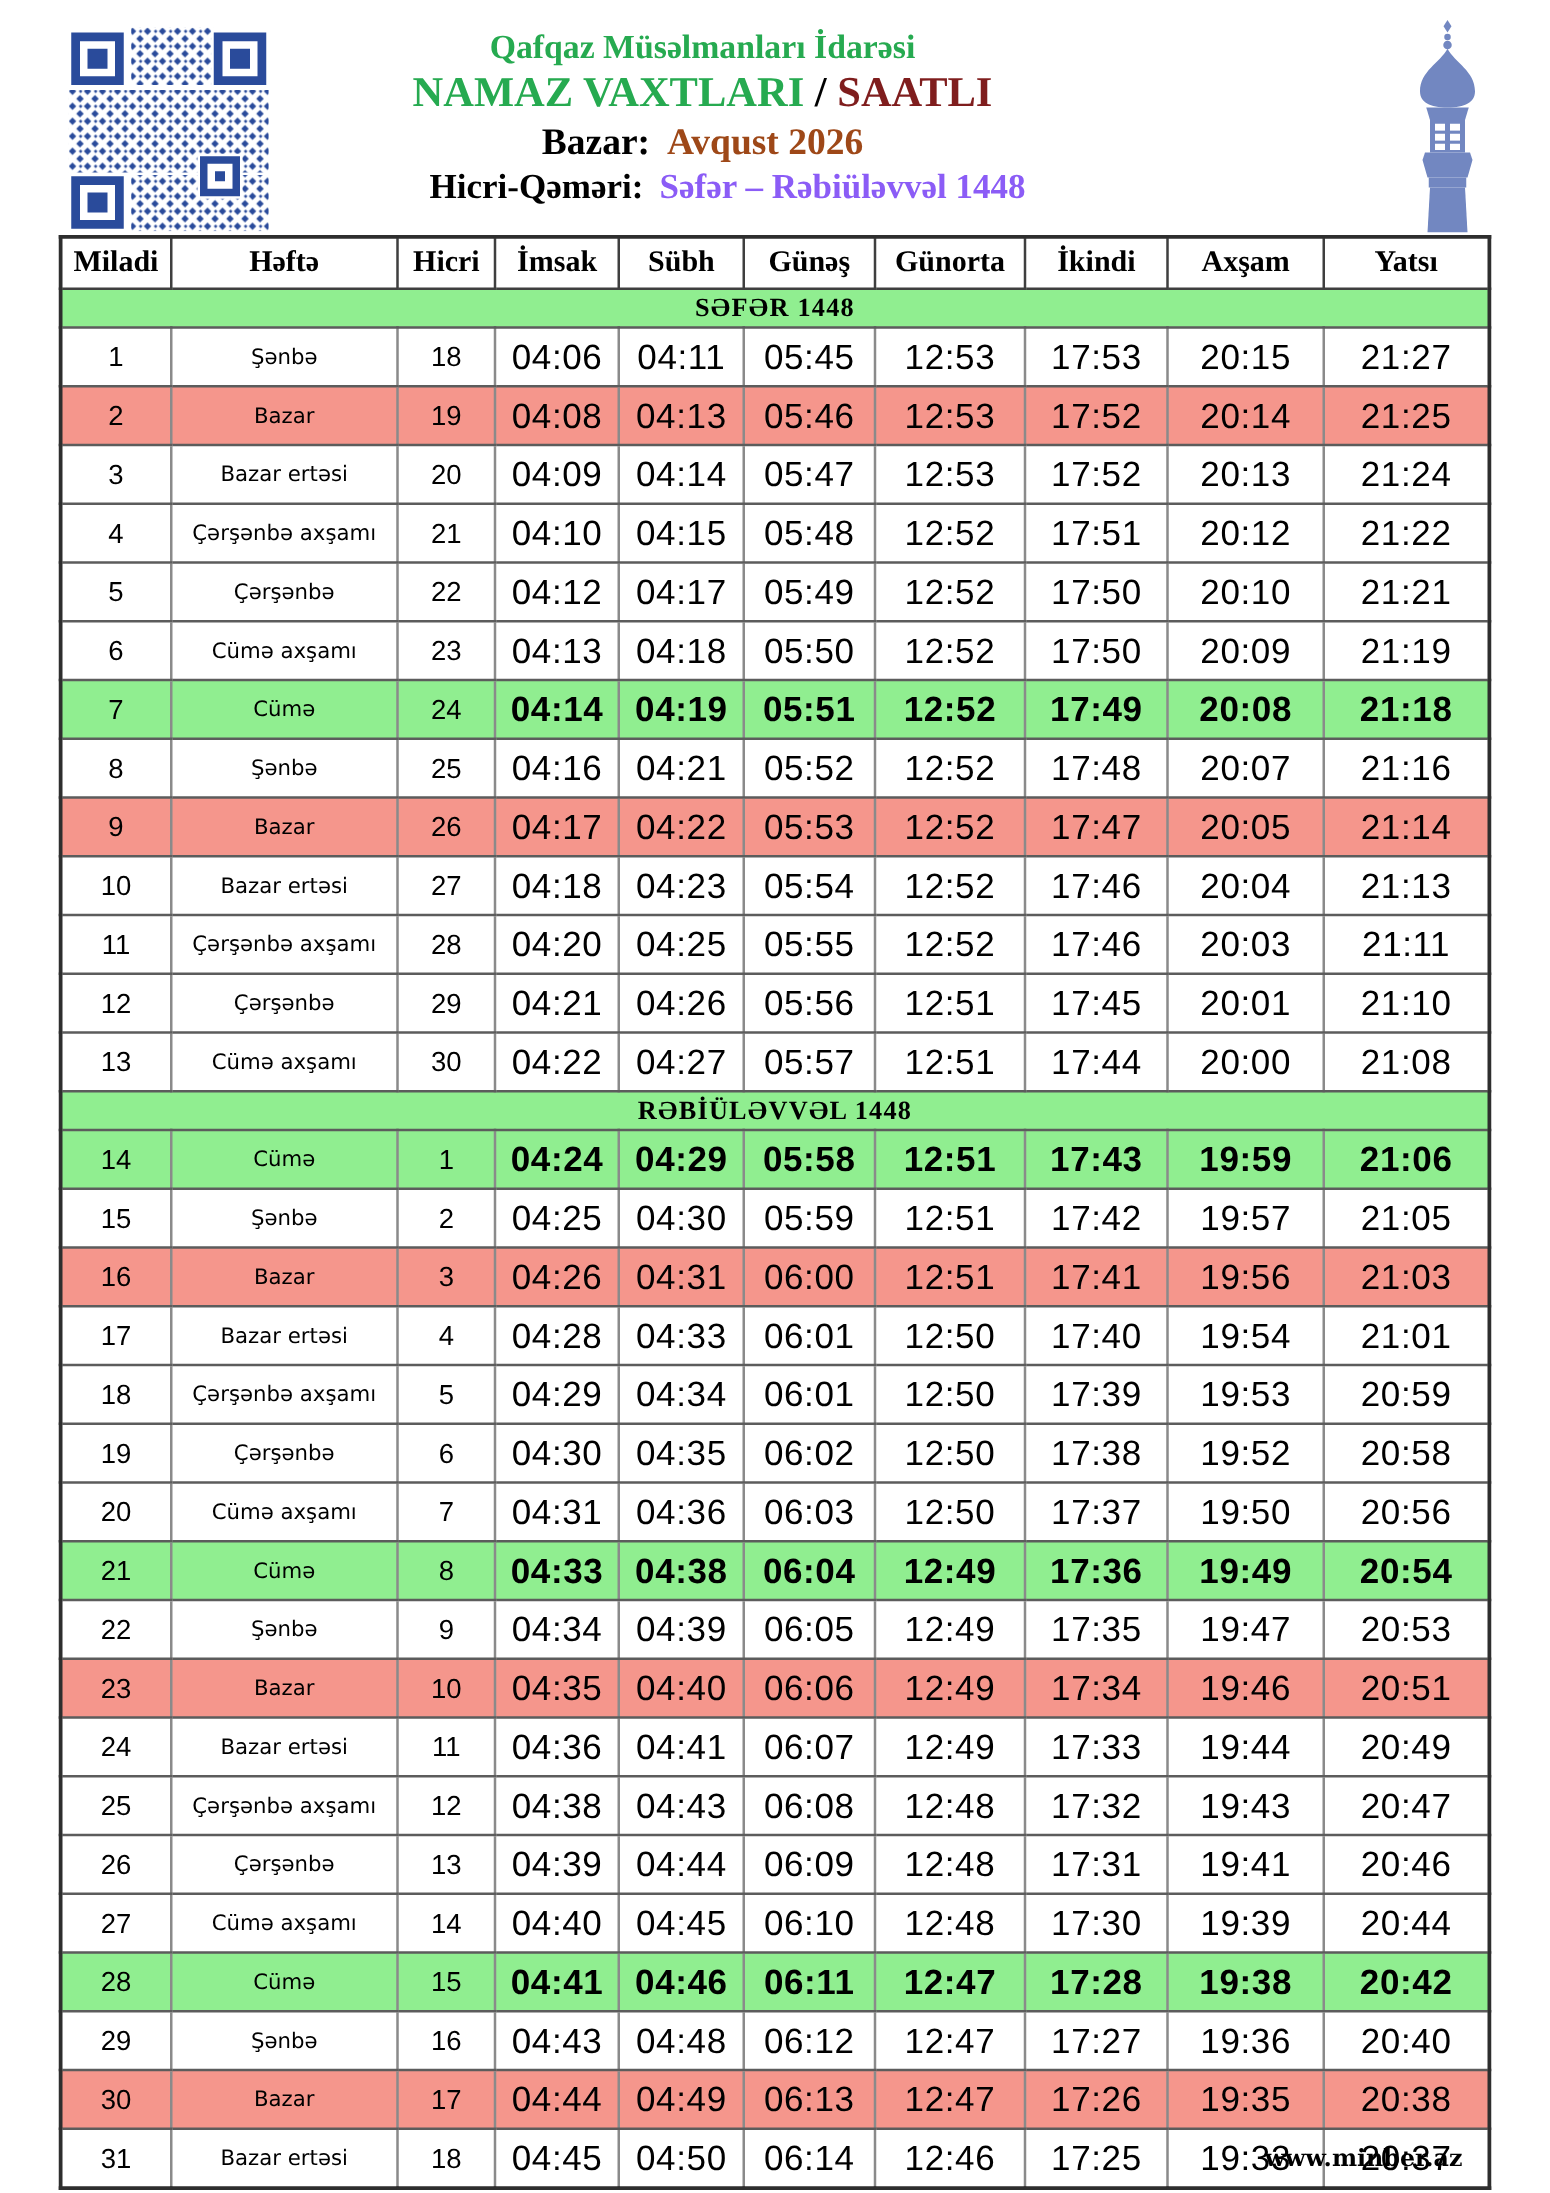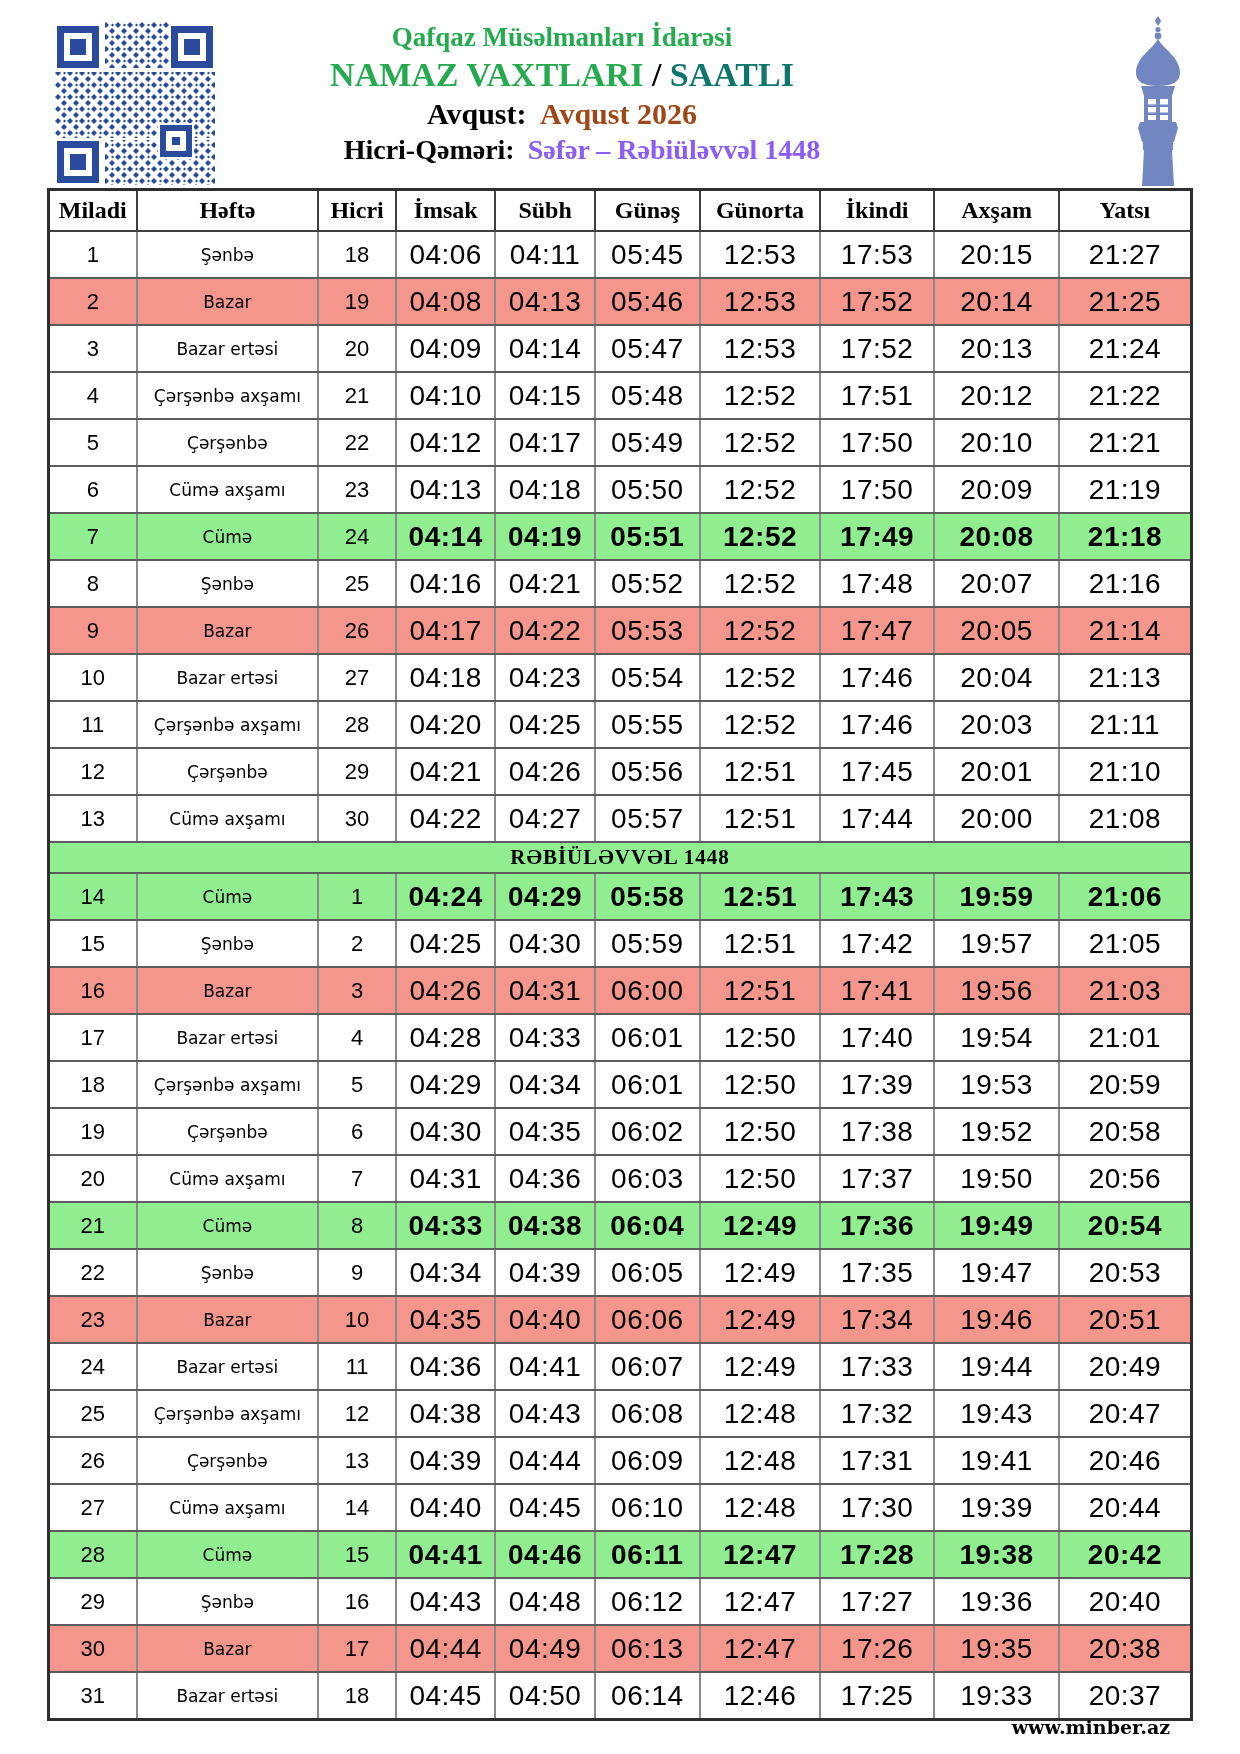--- a/index.html
+++ b/index.html
@@ -95,24 +95,24 @@
           <rect x="32" y="91" width="8" height="5.5"></rect>
         <rect x="20" y="99" width="8" height="5"></rect>
           <rect x="32" y="99" width="8" height="5"></rect>
       </g>
     </svg>
   </div>
 
   <div class="hdr">
     <div class="l1" style="color:#26AA50;">Qafqaz Müsəlmanları İdarəsi</div>
     <div class="l2">
-      <span style="color:#26AA50;">NAMAZ VAXTLARI</span><span style="color:#000;"> / </span><span style="color:#0f766e;margin-top:10px;">SAATLI</span>
+      <span style="color:#26AA50;">NAMAZ VAXTLARI</span><span style="color:#000;"> / </span><span style="color:#7f1d1d;margin-top:10px;">SAATLI</span>
     </div>
     <div class="l3">
-      <span style="color:#000;">Avqust:</span>
+      <span style="color:#000;">Bazar:</span>
       <span style="color:#9E4818;margin-left:6px;">Avqust 2026</span>
     </div>
     <div class="l4">
       <span style="color:#000;margin-left:40px;">Hicri-Qəməri:</span>
       <span style="color:#8b5cf6;margin-left:6px;">Səfər – Rəbiüləvvəl 1448</span>
     </div>
   </div>
 
   <table class="pt">
     <colgroup>
@@ -135,20 +135,23 @@
           <th>İmsak</th>
           <th>Sübh</th>
           <th>Günəş</th>
           <th>Günorta</th>
           <th>İkindi</th>
           <th>Axşam</th>
           <th>Yatsı</th>
         </tr>
     </thead>
     <tbody>
+        <tr class="section-row">
+          <td colspan="10" style="background: rgb(144, 238, 144);">SƏFƏR 1448</td>
+        </tr>
         <tr class="day-row">
           <td class="c-num">1</td>
           <td class="c-day">Şənbə</td>
           <td class="c-num">18</td>
           <td class="c-time">04:06</td>
           <td class="c-time">04:11</td>
           <td class="c-time">05:45</td>
           <td class="c-time">12:53</td>
           <td class="c-time">17:53</td>
           <td class="c-time">20:15</td>

